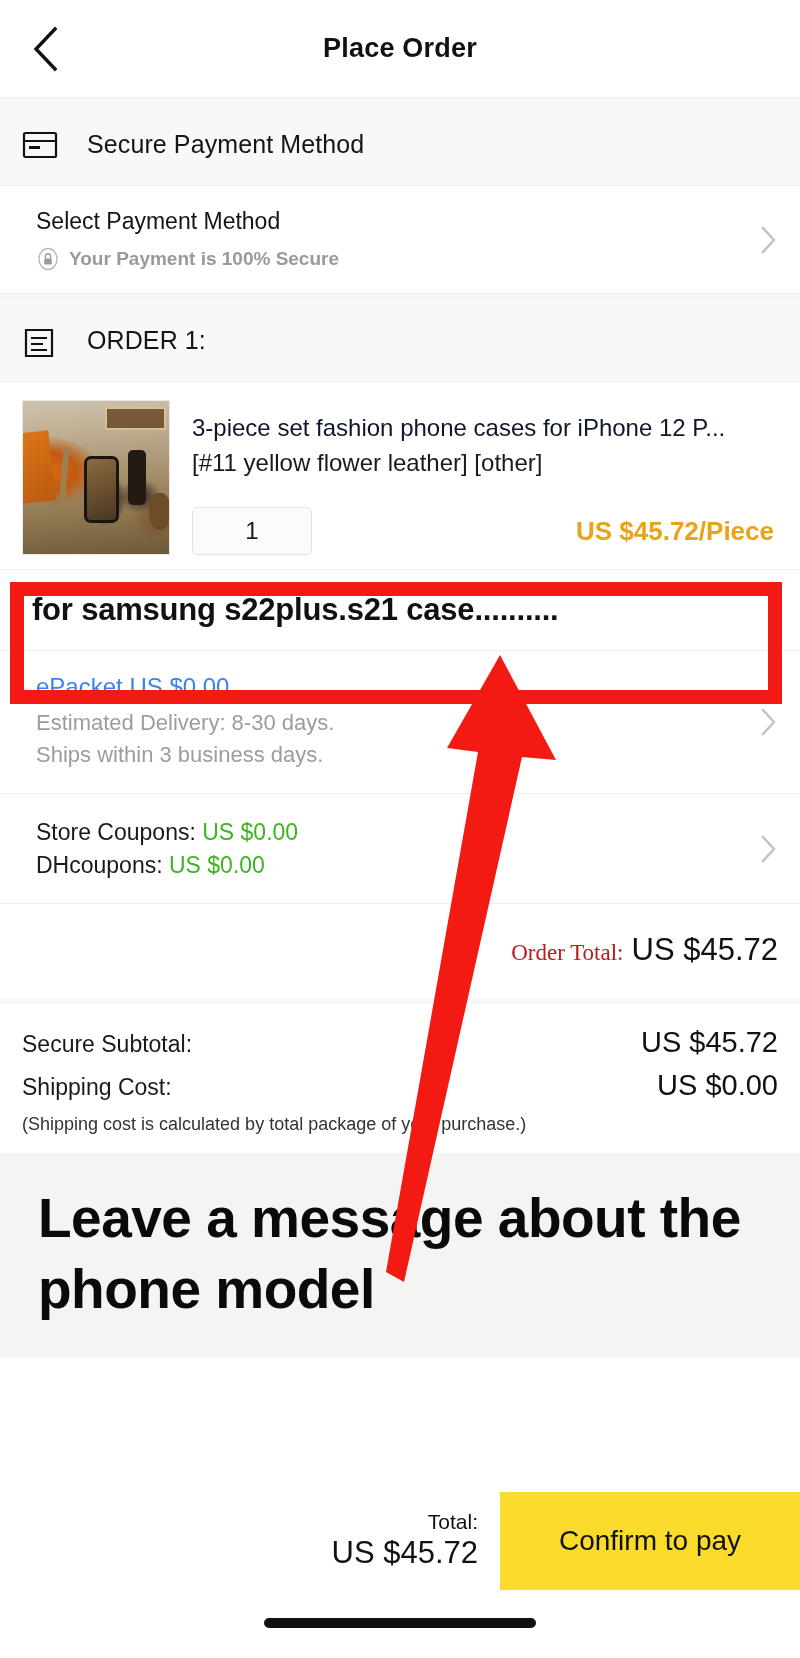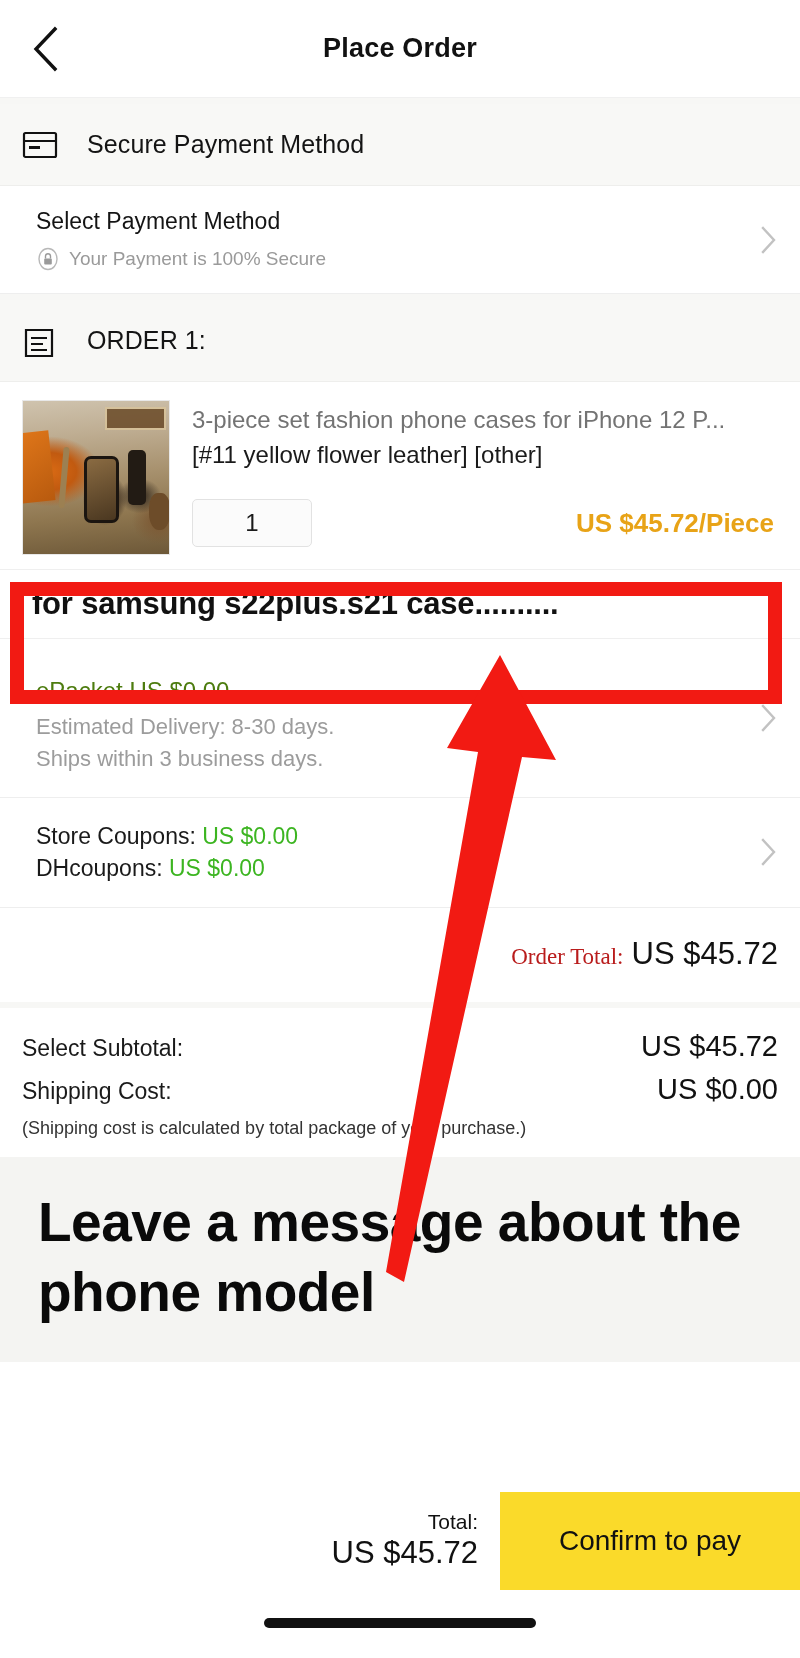--- a/index.html
+++ b/index.html
@@ -83,20 +83,21 @@
     font-size:23px;
     color:#141414;
     margin-bottom:12px;
   }
   .pay-sub {
     display:flex;
     align-items:center;
     gap:9px;
     font-size:19px;
     color:#9a9a9a;
+    font-weight:bold;
   }
   .lock-ico { width:24px; height:24px; flex:none; }
 
   
   .product {
     display:flex;
     gap:22px;
     padding:18px 22px 14px 22px;
     background:#ffffff;
   }
@@ -155,25 +156,26 @@
     position:absolute;
     left:-4%; top:20%;
     width:24%; height:46%;
     background:linear-gradient(150deg,#e0771a,#b85a0e);
     transform:rotate(-6deg);
   }
 
   .p-info { flex:1; min-width:0; padding-top:4px; }
   .p-name {
     font-size:24px;
-    color:#737373;
+    color:#0f172a;
     white-space:nowrap;
     overflow:hidden;
     text-overflow:ellipsis;
     line-height:1.35;
+    margin-top:8px;
   }
   .p-attr {
     font-size:24px;
     color:#1a1a1a;
     line-height:1.45;
     margin-top:2px;
   }
   .p-bottom {
     display:flex;
     align-items:center;
@@ -193,40 +195,39 @@
     font-size:26px;
     color:#e8a317;
     font-weight:700;
     padding-right:4px;
   }
 
   
   .note-row {
     position:relative;
     background:#ffffff;
-    height:70px;
+    height:82px;
     border-top:1px solid #efefef;
     border-bottom:1px solid #efefef;
     display:flex;
     align-items:center;
     padding:0 32px;
   }
   .note-text {
     font-size:31px;
     font-weight:bold;
     color:#111111;
     letter-spacing:-0.2px;
   }
 
   
   .ship-title {
     font-size:24px;
-    color:#4d7c0f;
+    color:#3b82f6;
     margin-bottom:6px;
-    margin-top:16px;
   }
   .ship-line {
     font-size:22px;
     color:#9c9c9c;
     line-height:1.45;
   }
   .coupon-line {
     font-size:23px;
     color:#1a1a1a;
     line-height:1.42;
@@ -449,21 +450,21 @@
   </div>
 
   <div class="order-total-row">
     <span class="ot-label">Order Total:</span>
     <span class="ot-value">US $45.72</span>
   </div>
 
   <div class="band"></div>
   <div class="summary">
     <div class="sum-line">
-      <span class="sum-k">Select Subtotal:</span>
+      <span class="sum-k">Secure Subtotal:</span>
       <span class="sum-v">US $45.72</span>
     </div>
     <div class="sum-line">
       <span class="sum-k">Shipping Cost:</span>
       <span class="sum-v">US $0.00</span>
     </div>
     <div class="sum-note">(Shipping cost is calculated by total package of your purchase.)</div>
   </div>
 
   <div class="caption">

